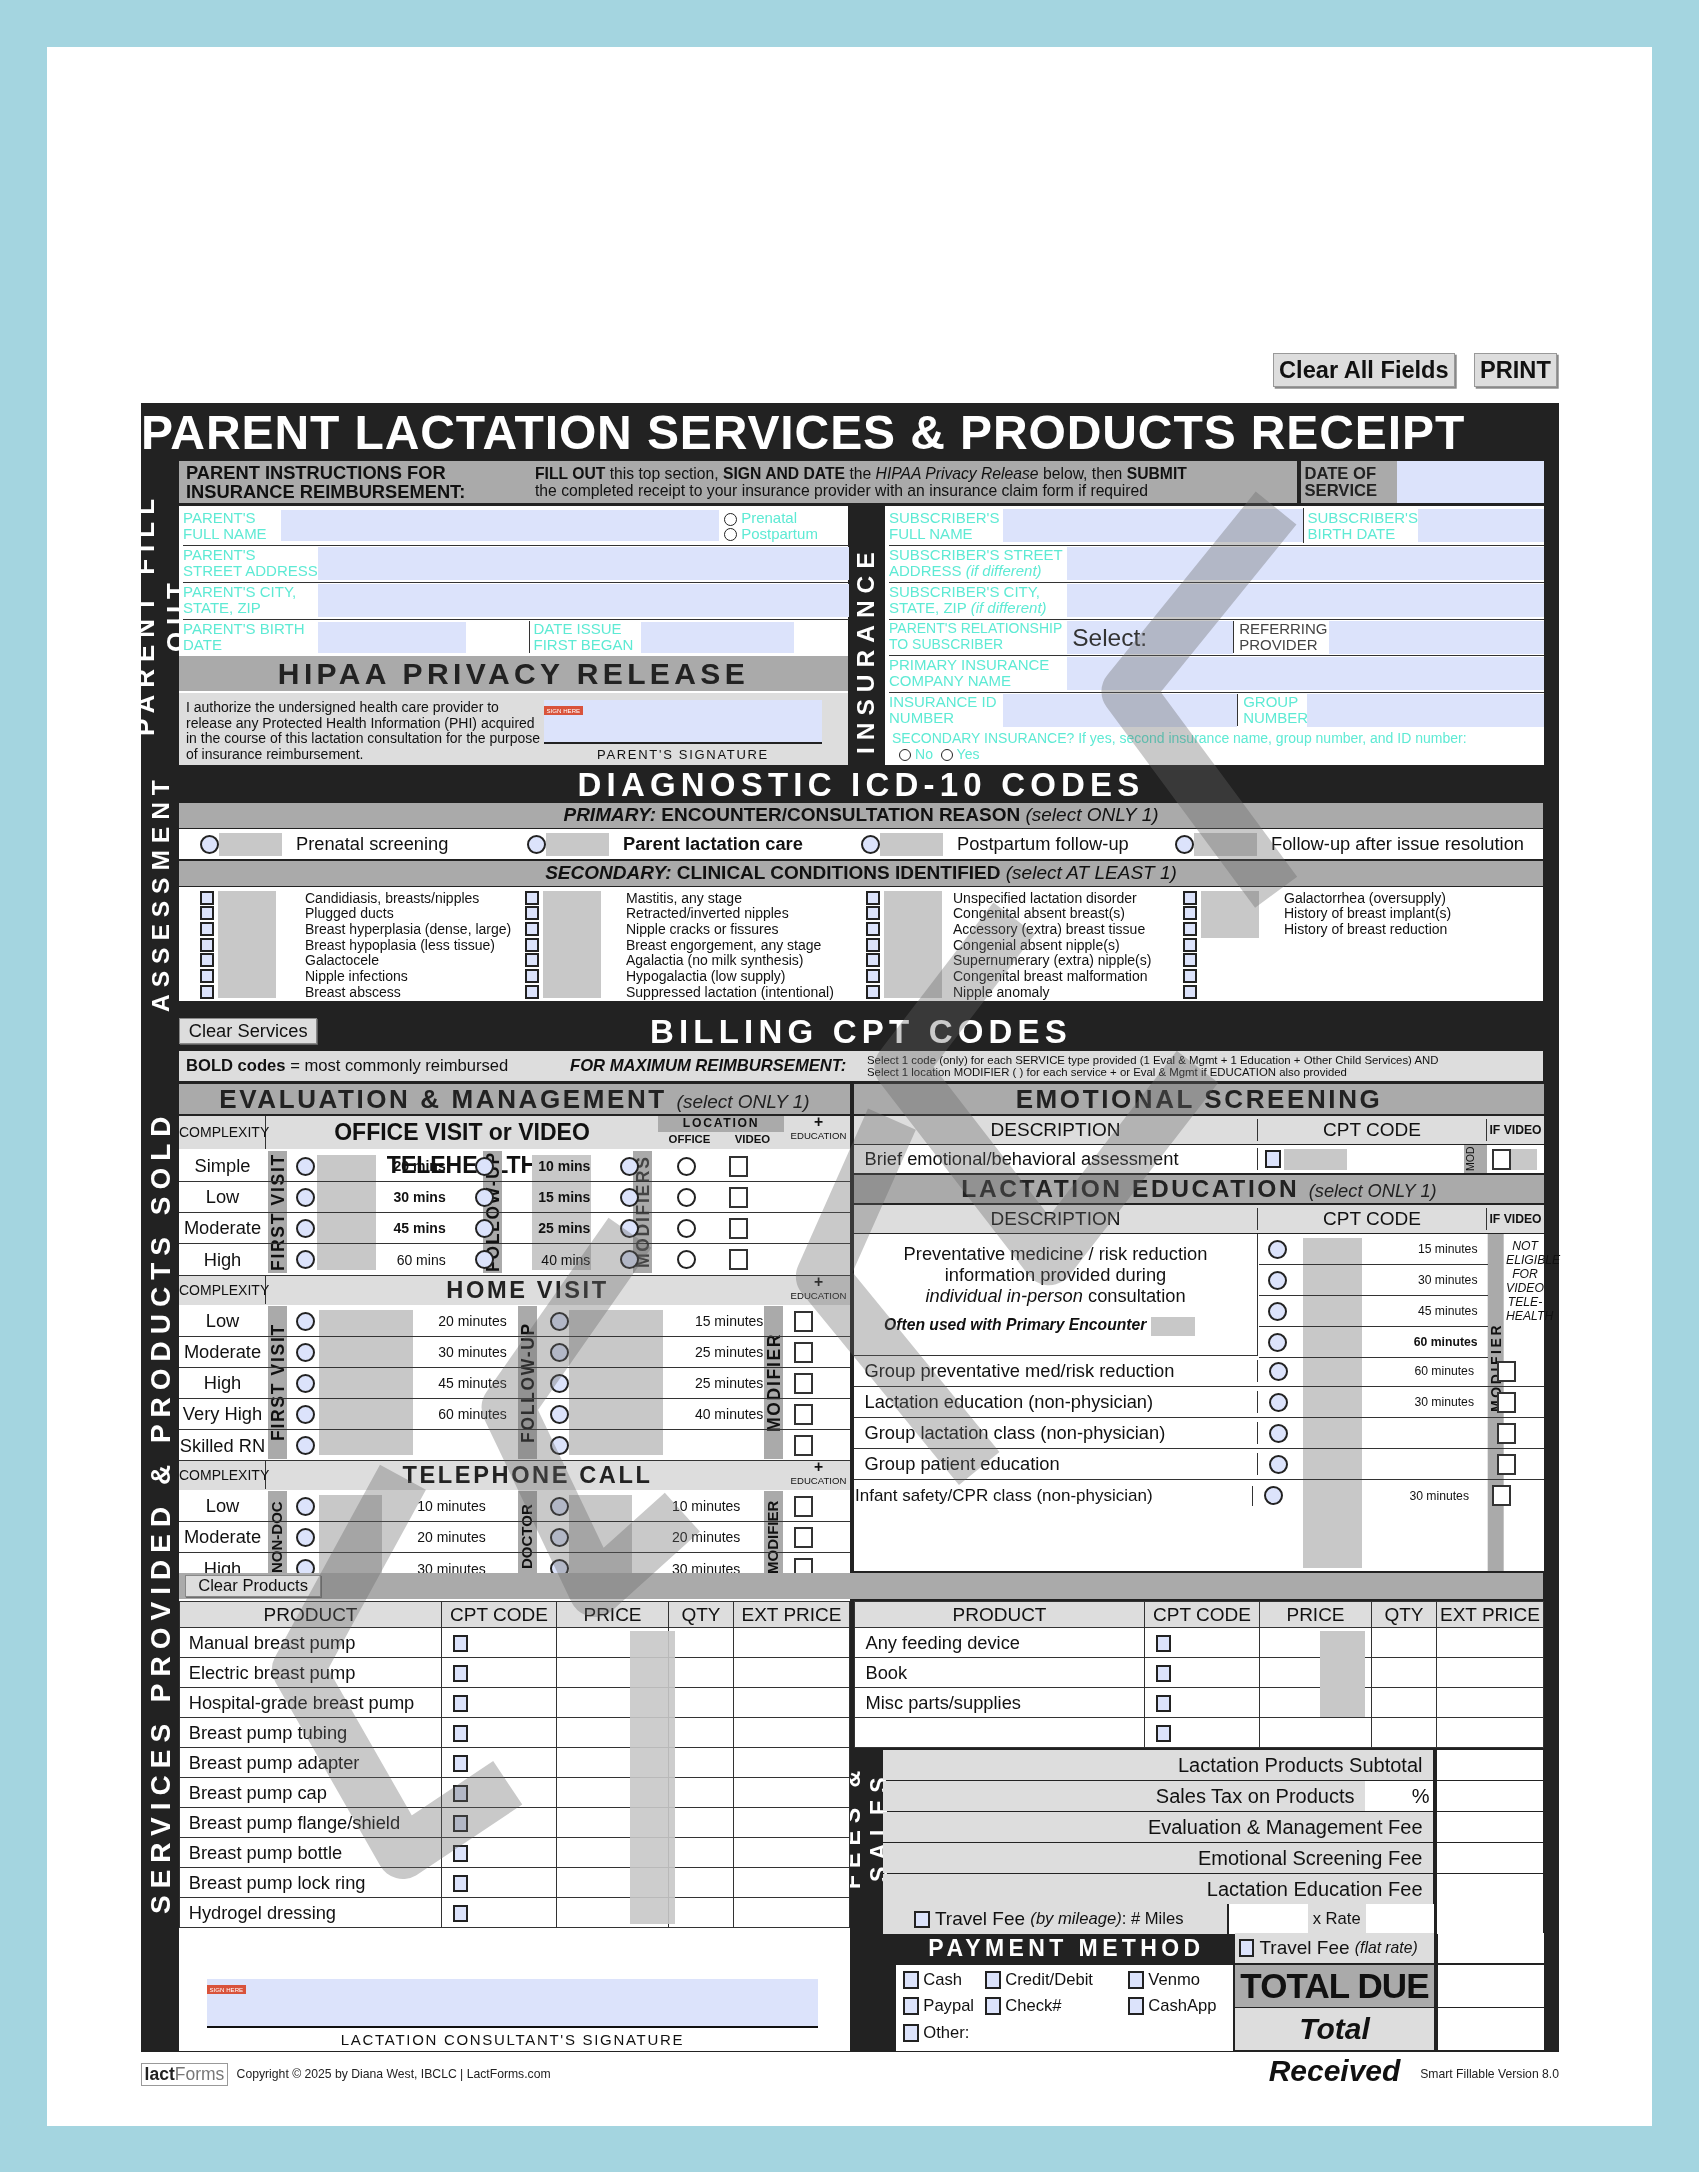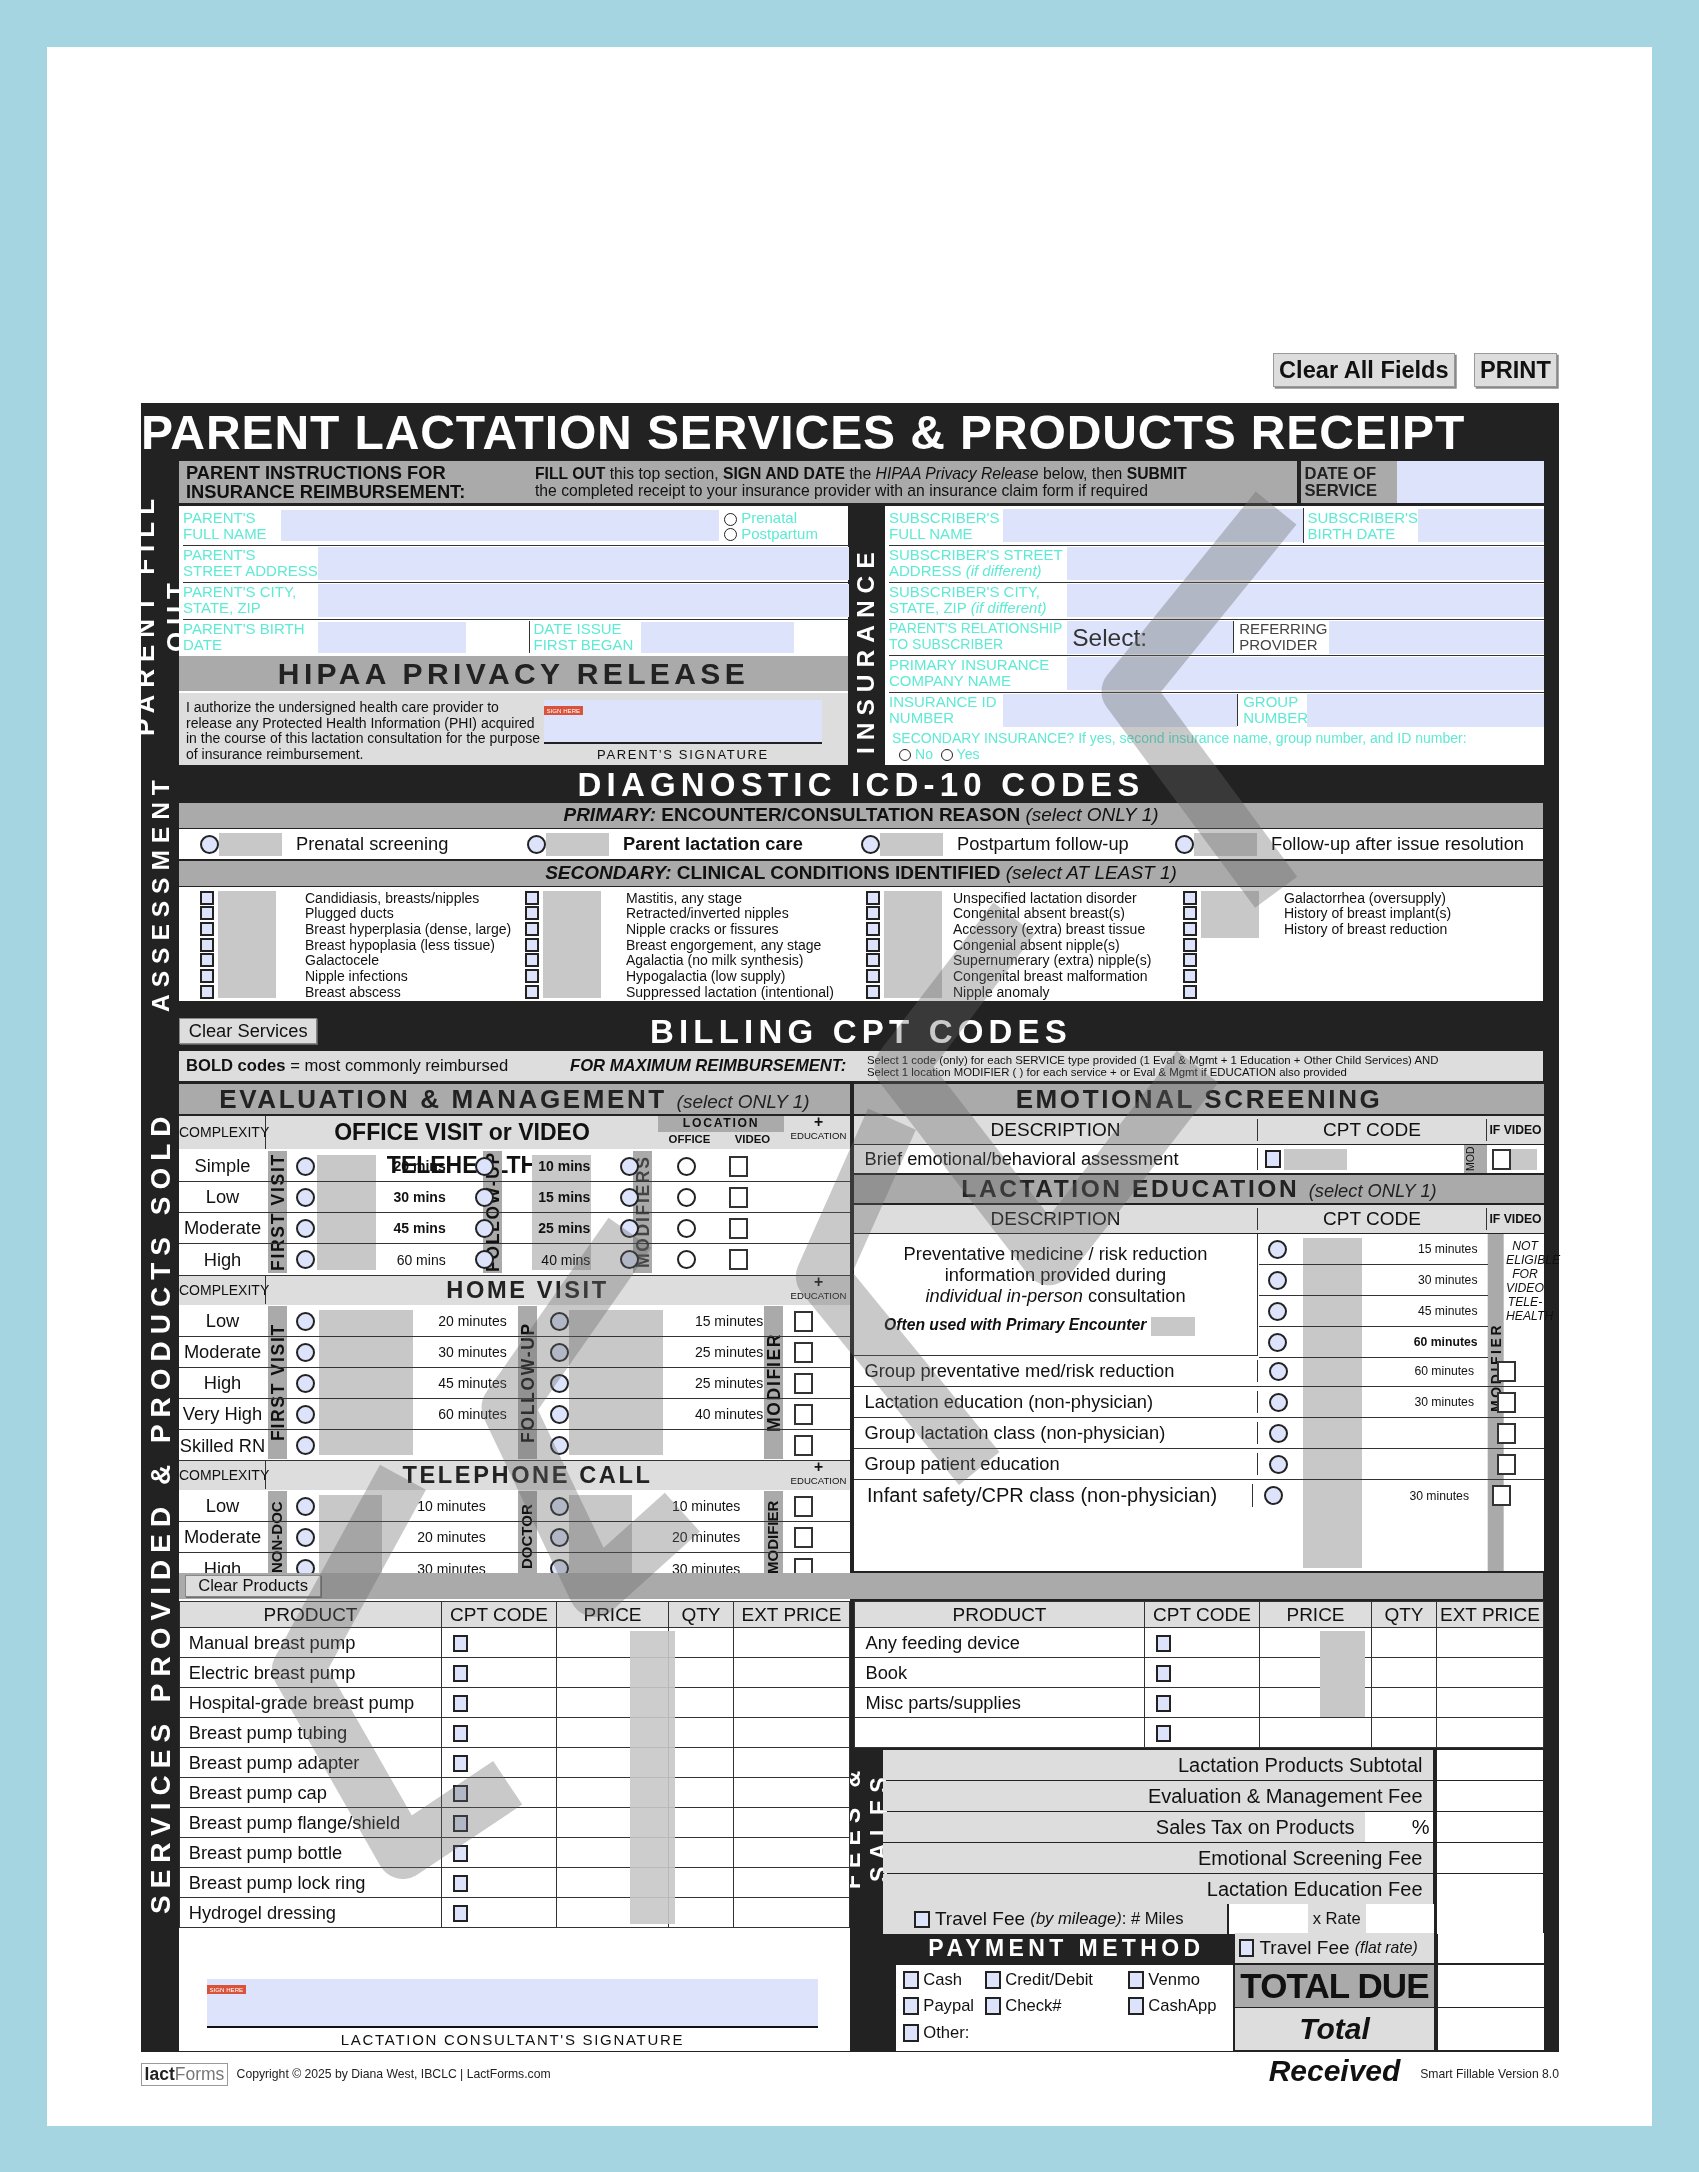--- a/index.html
+++ b/index.html
@@ -513,21 +513,21 @@
           <div style="width:197px;text-align:right;font-size:12.2px;padding-right:10.5px"></div>
           <span class="chkw" style="margin-left:12.2px"></span>
         </div>
    <div class="row" style="height:31px;border-bottom:0.9px solid #333">
           <div style="width:404px;padding-left:10.5px;font-size:18.3px;border-right:1.7px solid #333">Group patient education</div>
           <span class="radio" style="margin-left:10.5px"></span>
           <div style="width:197px;text-align:right;font-size:12.2px;padding-right:10.5px"></div>
           <span class="chkw" style="margin-left:12.2px"></span>
         </div>
    <div class="row" style="height:31px">
-          <div style="width:399px;padding-left:13px;font-size:20px;border-right:1.7px solid #333">Infant safety/CPR class (non-physician)</div>
+          <div style="width:399px;padding-left:1px;font-size:17px;border-right:1.7px solid #333">Infant safety/CPR class (non-physician)</div>
           <span class="radio" style="margin-left:10.5px"></span>
           <div style="width:197px;text-align:right;font-size:12.2px;padding-right:10.5px">30 minutes</div>
           <span class="chkw" style="margin-left:12.2px"></span>
         </div>
   </div>
  </div>
 
  <div class="abs gray" style="left:38px;top:1170px;width:1364px;height:26px"></div>
  <button class="abs btn" style="left:44px;top:1172px;font-size:16.6px;padding:0 12.2px">Clear Products</button>
  <div class="abs hdr" style="left:349px;top:1226px;width:873px;height:16px;font-size:26px;line-height:26px;letter-spacing:5.2px">LACTATION PRODUCTS PURCHASED</div>
@@ -655,26 +655,26 @@
  </tbody>
     </table>
  <div class="code abs" style="left:1179px;top:1228px;width:45px;height:86px"></div>
 
  <div class="abs" style="left:742px;top:1347px;width:660px">
   <div class="row" style="height:30px;margin-bottom:0.9px">
         <div class="lgray" style="width:550px;height:30px;text-align:right;font-size:20px;line-height:30px;padding-right:10.5px">Lactation Products Subtotal</div>
         <div class="white" style="flex:1;height:30px;margin-left:3.5px"></div>
       </div>
   <div class="row" style="height:30px;margin-bottom:0.9px">
-        <div class="lgray" style="width:550px;height:30px;text-align:right;font-size:20px;line-height:30px;padding-right:10.5px">Evaluation &amp; Management Fee</div>
-        <div class="white" style="flex:1;height:30px;margin-left:3.5px"></div>
-      </div>
-  <div class="row" style="height:30px;margin-bottom:0.9px">
         <div class="lgray" style="width:482px;height:30px;text-align:right;font-size:20px;line-height:30px;padding-right:10.5px">Sales Tax on Products</div>
         <div class="white" style="width:68px;height:30px;text-align:right;font-size:20px;line-height:30px;padding-right:3.5px">%</div>
+        <div class="white" style="flex:1;height:30px;margin-left:3.5px"></div>
+      </div>
+  <div class="row" style="height:30px;margin-bottom:0.9px">
+        <div class="lgray" style="width:550px;height:30px;text-align:right;font-size:20px;line-height:30px;padding-right:10.5px">Evaluation &amp; Management Fee</div>
         <div class="white" style="flex:1;height:30px;margin-left:3.5px"></div>
       </div>
   <div class="row" style="height:30px;margin-bottom:0.9px">
         <div class="lgray" style="width:550px;height:30px;text-align:right;font-size:20px;line-height:30px;padding-right:10.5px">Emotional Screening Fee</div>
         <div class="white" style="flex:1;height:30px;margin-left:3.5px"></div>
       </div>
   <div class="row" style="height:30px;margin-bottom:0.9px">
         <div class="lgray" style="width:550px;height:30px;text-align:right;font-size:20px;line-height:30px;padding-right:10.5px">Lactation Education Fee</div>
         <div class="white" style="flex:1;height:30px;margin-left:3.5px"></div>
       </div>

